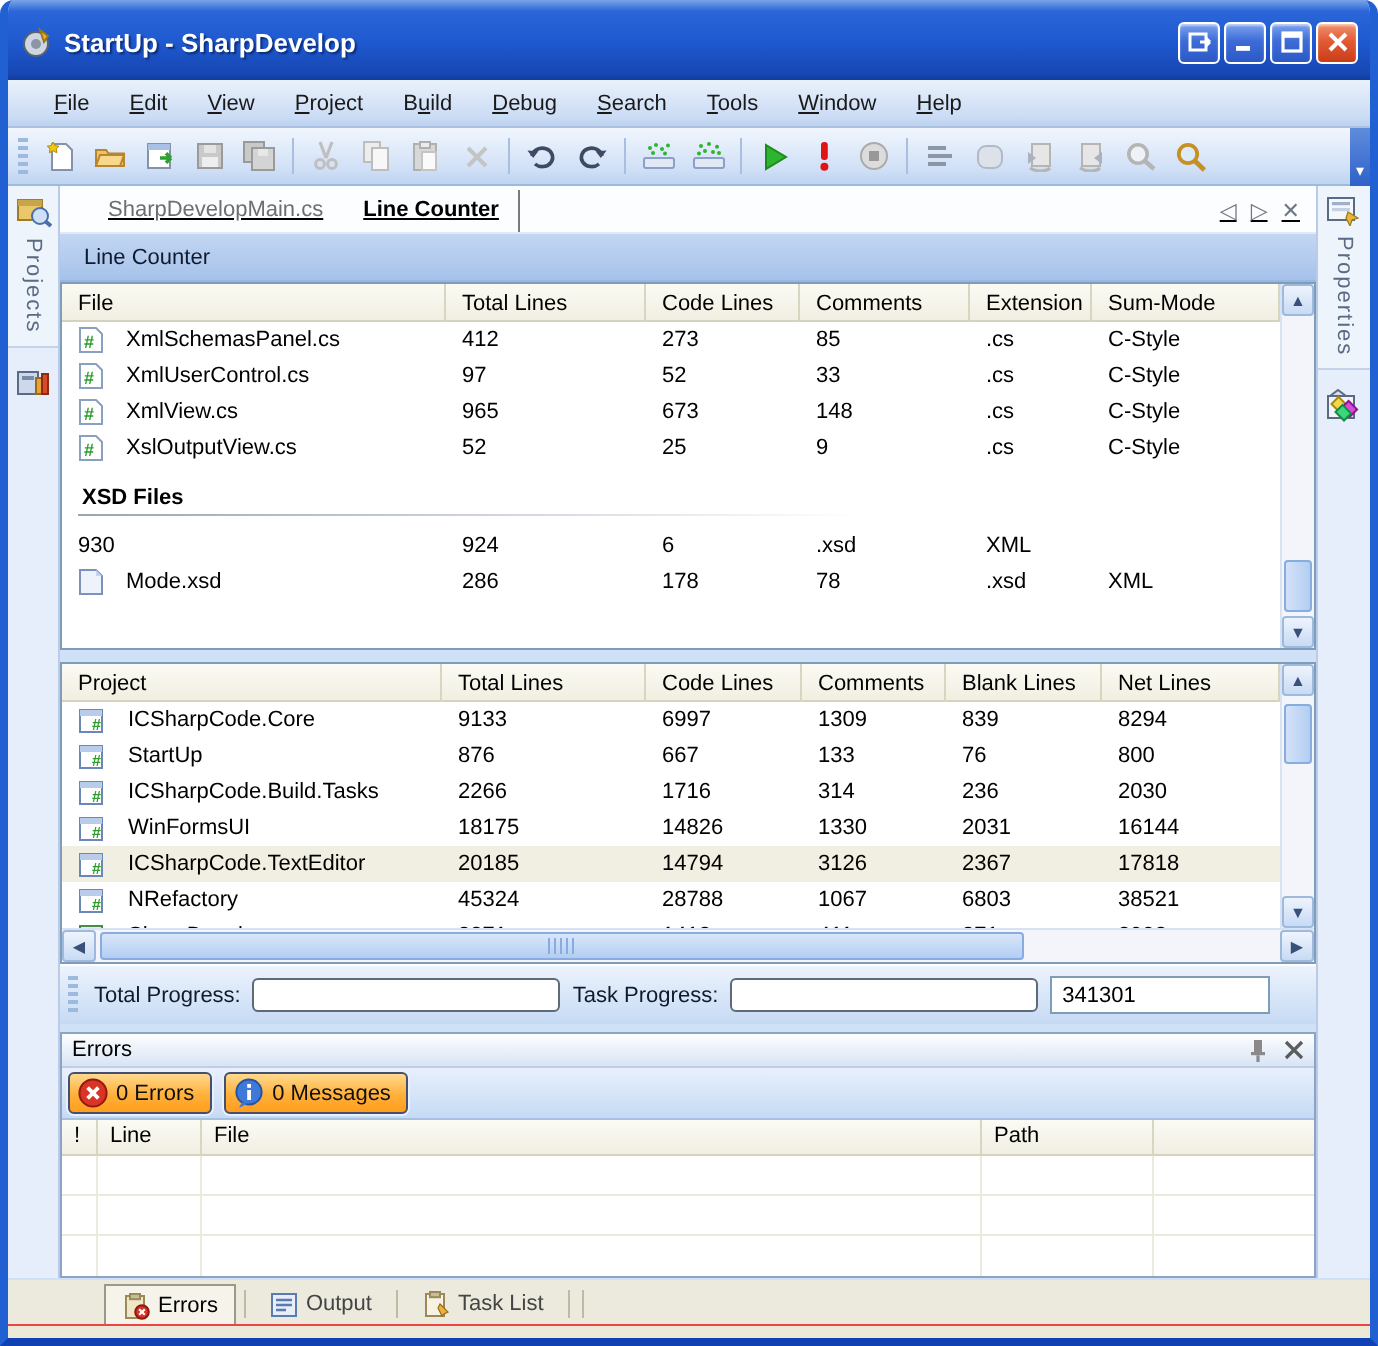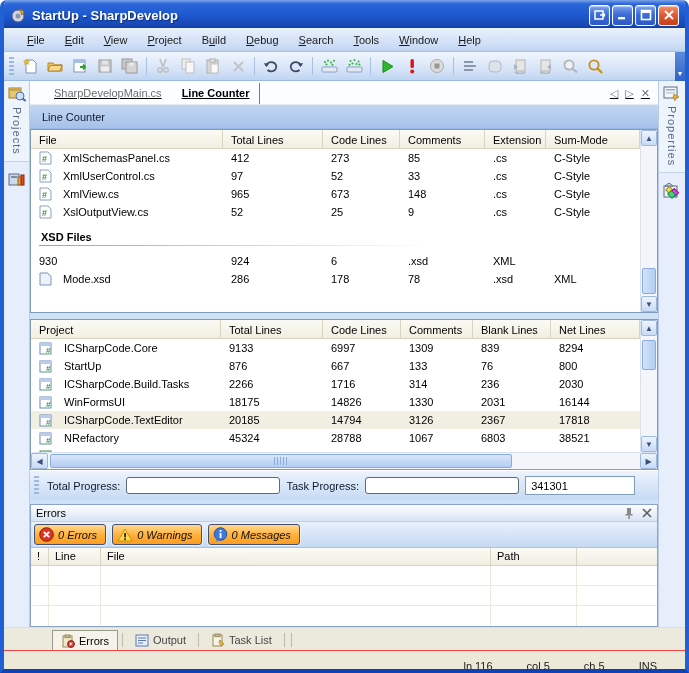--- a/index.html
+++ b/index.html
@@ -1,20 +1,20 @@
 <!DOCTYPE html>
 <html><head>
 <meta charset="utf-8">
 <style>
   * { margin:0; padding:0; box-sizing:border-box; }
   body { width:689px; height:673px; font-family:"Liberation Sans","DejaVu Sans",sans-serif; font-size:11px; background:#fff; }
   .win { position:relative; width:689px; height:673px; border-left:4px solid #2160d3; border-right:4px solid #2160d3; border-bottom:4px solid #0f41b5; border-radius:7px 7px 0 0; overflow:hidden; background:#cfe1f7; }
 
   
-  .titlebar { height:28px; display:flex; align-items:center; padding:2px 6px 0 6px;
+  .titlebar { height:40px; display:flex; align-items:center; padding:2px 6px 0 6px;
     background:linear-gradient(180deg,#7ba4e8 0%,#2a66d9 14%,#1e58cf 55%,#1747b3 92%,#123c9e 100%); }
   .appicon { width:17px; height:17px; margin-right:5px; flex:0 0 auto; }
   .title { color:#fff; font-weight:bold; font-size:13px; text-shadow:1px 1px 1px #0a2d7a; flex:1; white-space:nowrap; }
   .winbtns { display:flex; gap:2px; }
   .wbtn { width:21px; height:21px; border:1px solid #fff; border-radius:3px; display:flex; align-items:center; justify-content:center;
     background:linear-gradient(180deg,#7ca2ef,#3d6cd8 45%,#2b58c4); box-shadow:inset 0 1px 1px rgba(255,255,255,.5); }
   .wbtn.close { background:linear-gradient(180deg,#f0926f,#e25b35 45%,#c93c16); }
 
   
   .menubar { height:24px; display:flex; align-items:center; padding-left:14px; gap:2px;
@@ -81,21 +81,21 @@
   .pgrip { width:5px; height:20px; background:repeating-linear-gradient(180deg,#9db9de 0 2px,transparent 2px 4px); margin-right:2px; }
   .plabel { color:#101a2e; white-space:nowrap; }
   .pbar { width:154px; height:17px; border:1px solid #5f6a77; border-radius:3px; background:#fff; padding:1px; }
   .pfill { height:100%; background:repeating-linear-gradient(90deg,rgba(255,255,255,0) 0 6px,#fff 6px 8px),linear-gradient(180deg,#79e079,#2db52d 55%,#1f9b1f); }
   .pvalue { width:110px; height:19px; background:#fff; border:1px solid #7f9db9; display:flex; align-items:center; padding-left:5px; }
 
   
   .errors { margin-top:4px; height:123px; border:1px solid #8aa3c6; background:#fff; display:flex; flex-direction:column; }
   .etitle { height:18px; background:linear-gradient(180deg,#fdfeff,#d8e4f4); border-bottom:1px solid #c0cfe6; display:flex; align-items:center; padding:0 5px; color:#000; }
   .etools { margin-left:auto; display:flex; gap:8px; align-items:center; color:#5c5c5c; }
-  .ebtns { height:27px; background:linear-gradient(180deg,#e8f0fc,#c6daf4); display:flex; align-items:center; gap:6px; padding-left:3px; border-bottom:1px solid #a8c0e2;font-style:italic; }
+  .ebtns { height:27px; background:linear-gradient(180deg,#e8f0fc,#c6daf4); display:flex; align-items:center; gap:6px; padding-left:3px; border-bottom:1px solid #a8c0e2; }
   .ebtn { height:21px; display:flex; align-items:center; gap:4px; padding:0 8px 0 4px; color:#101010;
     border:1px solid #44506e; border-radius:3px; background:linear-gradient(180deg,#ffd98f,#ffb03a 55%,#ff9d1e); box-shadow:0 0 0 1px #e8f0fc; }
   .ehead { display:grid; grid-template-columns:18px 52px 390px 86px 1fr; height:19px; background:linear-gradient(180deg,#fbfaf4,#f1efe2); border-bottom:1px solid #d5d2bd; }
   .ehead span { display:flex; align-items:center; padding-left:6px; border-right:1px solid #d8d5c0; }
   .egrid { flex:1; display:flex; flex-direction:column; }
   .erow { display:grid; grid-template-columns:18px 52px 390px 86px 1fr; height:20px; }
   .erow i { border-right:1px solid #eceadd; border-bottom:1px solid #eceadd; }
 
   
   .btabs { height:23px; background:#eceadd; display:flex; align-items:flex-end; padding-left:48px; gap:2px; border-top:1px solid #cfe1f7; }
@@ -617,28 +617,20 @@
         </div>
         <div class="ebtns">
           <span class="ebtn">
             <svg width="15" height="15">
                 <circle cx="7.5" cy="7.5" r="6.8" fill="#d93425" stroke="#8f1a0d"></circle>
                 <path d="M4.8 4.8l5.4 5.4M10.2 4.8l-5.4 5.4" stroke="#fff" stroke-width="1.9"></path>
               </svg>
             <span>0 Errors</span>
           </span>
           <span class="ebtn">
-            <svg width="16" height="14">
-                <path d="M8 1l7 12H1z" fill="#ffd94d" stroke="#c79400"></path>
-                <rect x="7.2" y="5" width="1.7" height="4.4" fill="#1a1a1a"></rect>
-                <rect x="7.2" y="10.4" width="1.7" height="1.7" fill="#1a1a1a"></rect>
-              </svg>
-            <span>0 Warnings</span>
-          </span>
-          <span class="ebtn">
             <svg width="15" height="15">
                 <circle cx="7.5" cy="7" r="6.3" fill="#3f79d9" stroke="#27549e"></circle>
                 <path d="M4 12l-1.5 3 4-2z" fill="#3f79d9"></path>
                 <rect x="6.6" y="3" width="1.9" height="1.9" fill="#fff"></rect>
                 <rect x="6.6" y="6" width="1.9" height="5" fill="#fff"></rect>
               </svg>
             <span>0 Messages</span>
           </span>
         </div>
         <div class="ehead">

